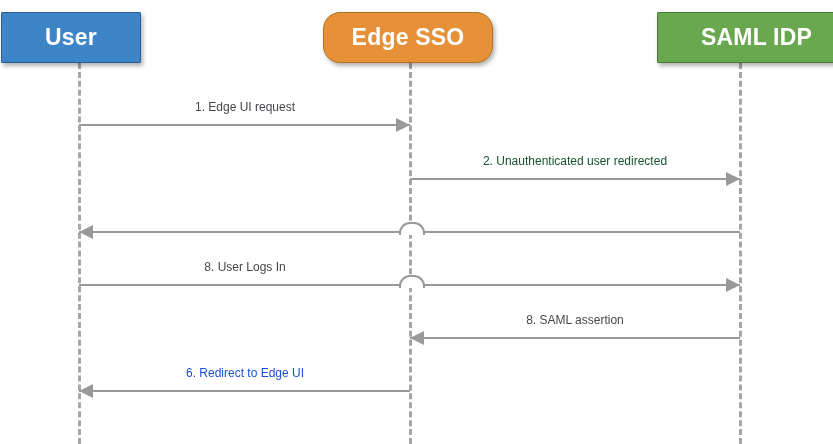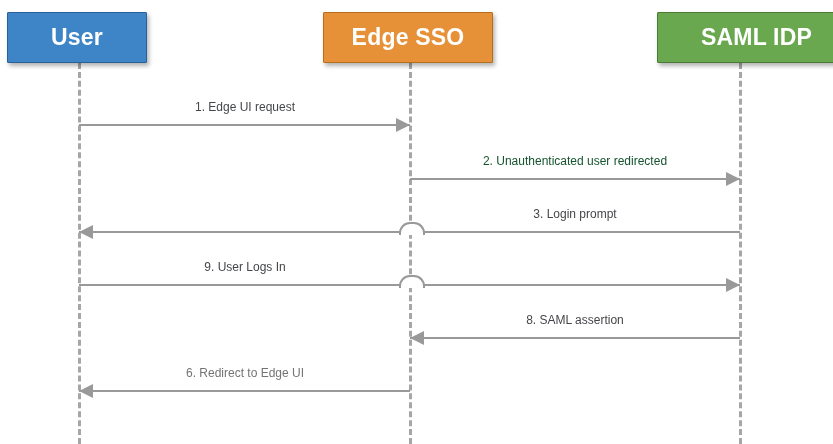--- a/index.html
+++ b/index.html
@@ -90,33 +90,32 @@
     <div class="lifeline" style="left: 739px; top: 63px; height: 381px; border-left-color: rgb(166, 166, 166);"></div>
     <div class="msg-line" style="left: 79px; top: 124px; width: 331px; border-top-color: rgb(153, 153, 153);"></div>
     <div class="arrow-head right" style="top: 118px; left: 396px; border-left-color: rgb(153, 153, 153);"></div>
     <div class="msg-label" style="left: 245px; top: 101px; transform: translateX(-50%); color: rgb(68, 70, 74);">1. Edge UI request</div>
     <div class="msg-line" style="left: 410px; top: 178px; width: 330px; border-top-color: rgb(153, 153, 153);"></div>
     <div class="arrow-head right" style="top: 172px; left: 726px; border-left-color: rgb(153, 153, 153);"></div>
     <div class="msg-label" style="left: 575px; top: 155px; transform: translateX(-50%); color: #14532d;">2. Unauthenticated user redirected</div>
     <div class="msg-line" style="left: 79px; top: 231px; width: 661px; border-top-color: rgb(153, 153, 153);"></div>
     <div class="arrow-head left" style="top: 225px; left: 79px; border-right-color: rgb(153, 153, 153);"></div>
     <div class="line-hop" style="left: 399px; top: 222px; border-top-color: rgb(153, 153, 153); border-right-color: rgb(153, 153, 153); border-bottom: none; border-left-color: rgb(153, 153, 153);"></div>
-    <div class="msg-label" style="left: 575px; top: 208px; transform: translateX(-50%); color: rgb(68, 70, 74);">3. Login prompt</div>
     <div class="msg-line" style="left: 79px; top: 284px; width: 661px; border-top-color: rgb(153, 153, 153);"></div>
     <div class="arrow-head right" style="top: 278px; left: 726px; border-left-color: rgb(153, 153, 153);"></div>
     <div class="line-hop" style="left: 399px; top: 275px; border-top-color: rgb(153, 153, 153); border-right-color: rgb(153, 153, 153); border-bottom: none; border-left-color: rgb(153, 153, 153);"></div>
-    <div class="msg-label" style="left: 245px; top: 261px; transform: translateX(-50%); color: rgb(68, 70, 74);">9. User Logs In</div>
+    <div class="msg-label" style="left: 245px; top: 261px; transform: translateX(-50%); color: rgb(68, 70, 74);">8. User Logs In</div>
     <div class="msg-line" style="left: 410px; top: 337px; width: 330px; border-top-color: rgb(153, 153, 153);"></div>
     <div class="arrow-head left" style="top: 331px; left: 410px; border-right-color: rgb(153, 153, 153);"></div>
     <div class="msg-label" style="left: 575px; top: 314px; transform: translateX(-50%); color: rgb(68, 70, 74);">8. SAML assertion</div>
     <div class="msg-line" style="left: 79px; top: 390px; width: 331px; border-top-color: rgb(153, 153, 153);"></div>
     <div class="arrow-head left" style="top: 384px; left: 79px; border-right-color: rgb(153, 153, 153);"></div>
-    <div class="msg-label" style="left: 245px; top: 367px; transform: translateX(-50%); color: #737373;">6. Redirect to Edge UI</div>
-    <div class="actor-box" style="left: 7px; top: 12px; width: 140px; height: 51px; background: rgb(61, 133, 198); border-color: rgb(42, 96, 153);">
+    <div class="msg-label" style="left: 245px; top: 367px; transform: translateX(-50%); color: #1d4ed8;">6. Redirect to Edge UI</div>
+    <div class="actor-box" style="left: 1px; top: 12px; width: 140px; height: 51px; background: rgb(61, 133, 198); border-color: rgb(42, 96, 153);">
       <span class="actor-label">User</span>
     </div>
-    <div class="actor-box" style="left: 323px; top: 12px; width: 170px; height: 51px; background: rgb(230, 145, 56); border-color: rgb(181, 112, 31);">
+    <div class="actor-box" style="left: 323px; top: 12px; width: 170px; height: 51px; background: rgb(230, 145, 56); border-color: rgb(181, 112, 31); border-radius: 17px;">
       <span class="actor-label">Edge SSO</span>
     </div>
     <div class="actor-box" style="left: 657px; top: 12px; width: 199px; height: 51px; background: rgb(106, 168, 79); border-color: rgb(75, 122, 55);">
       <span class="actor-label">SAML IDP</span>
     </div>
   </div>
 
 </body></html>

